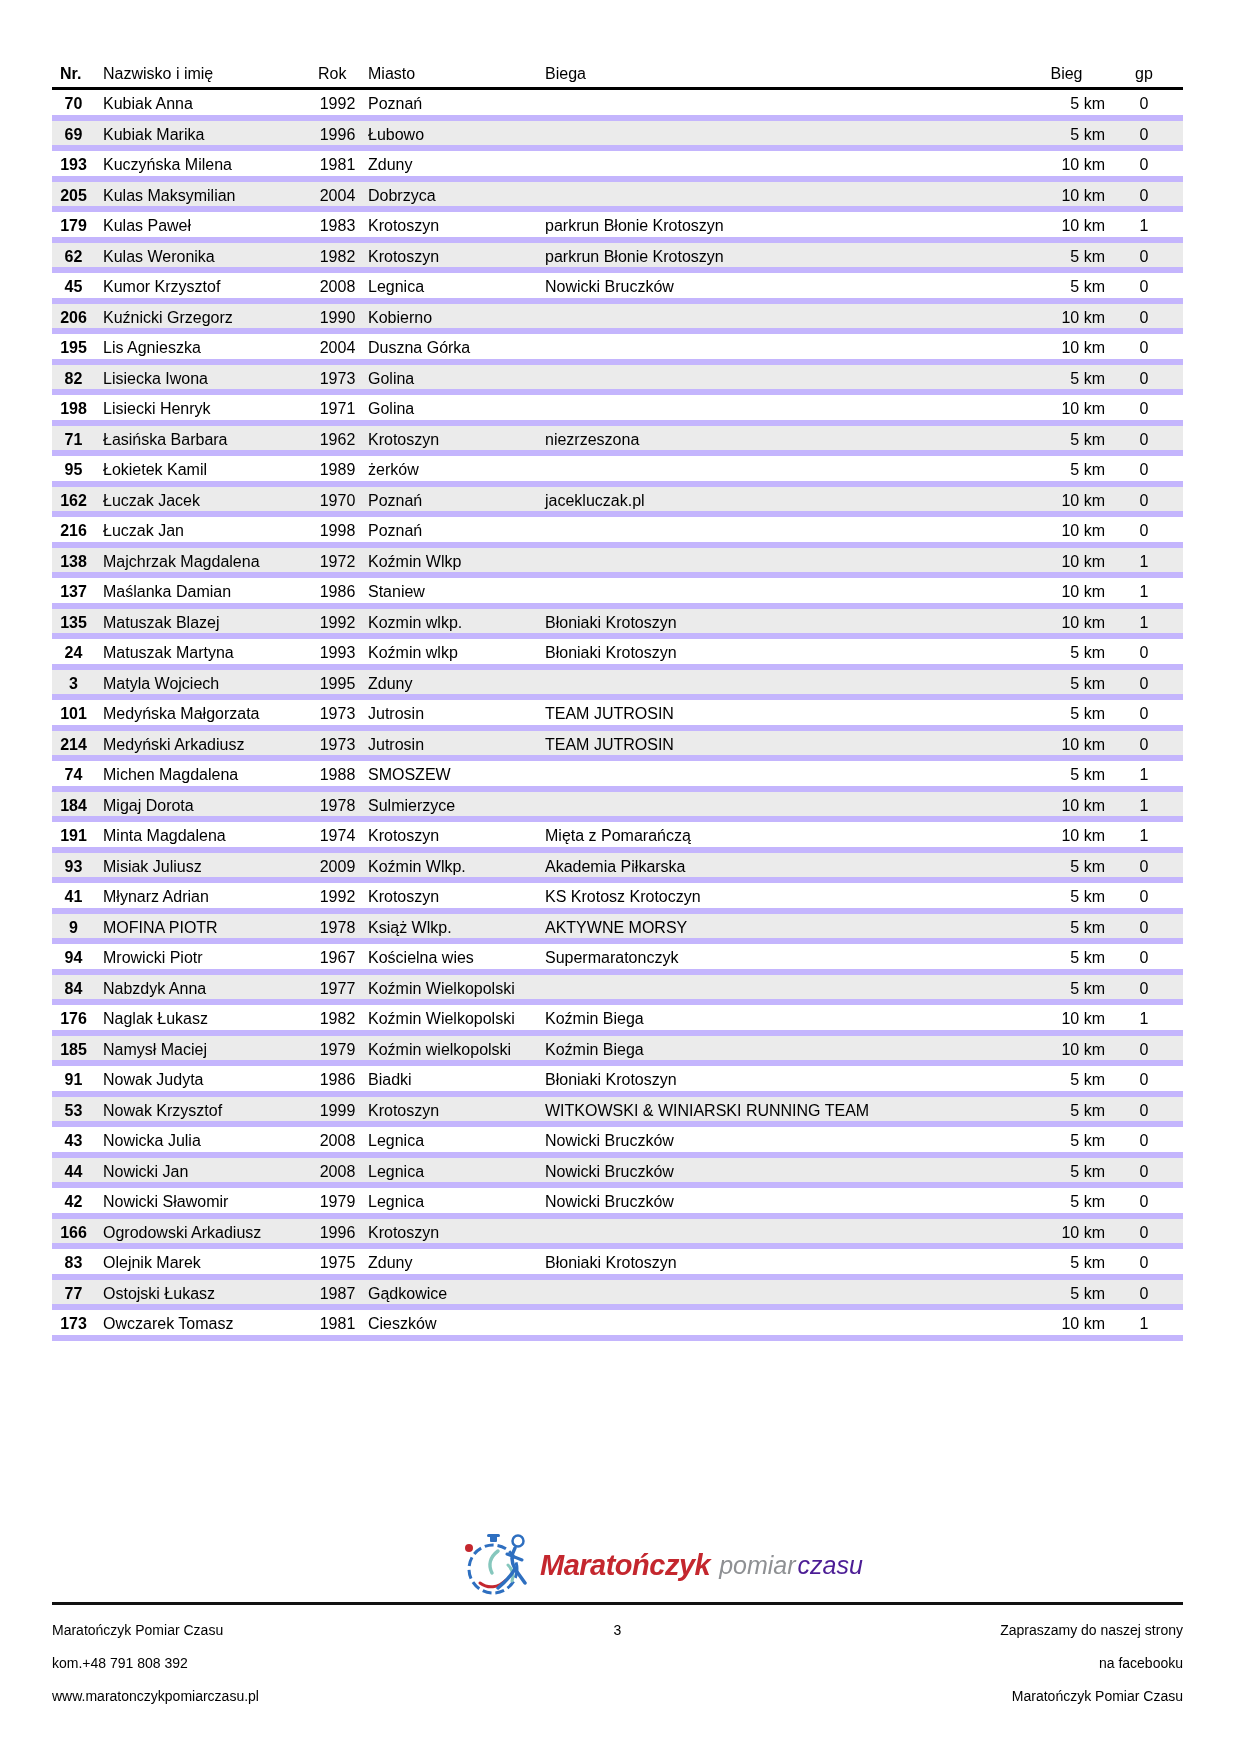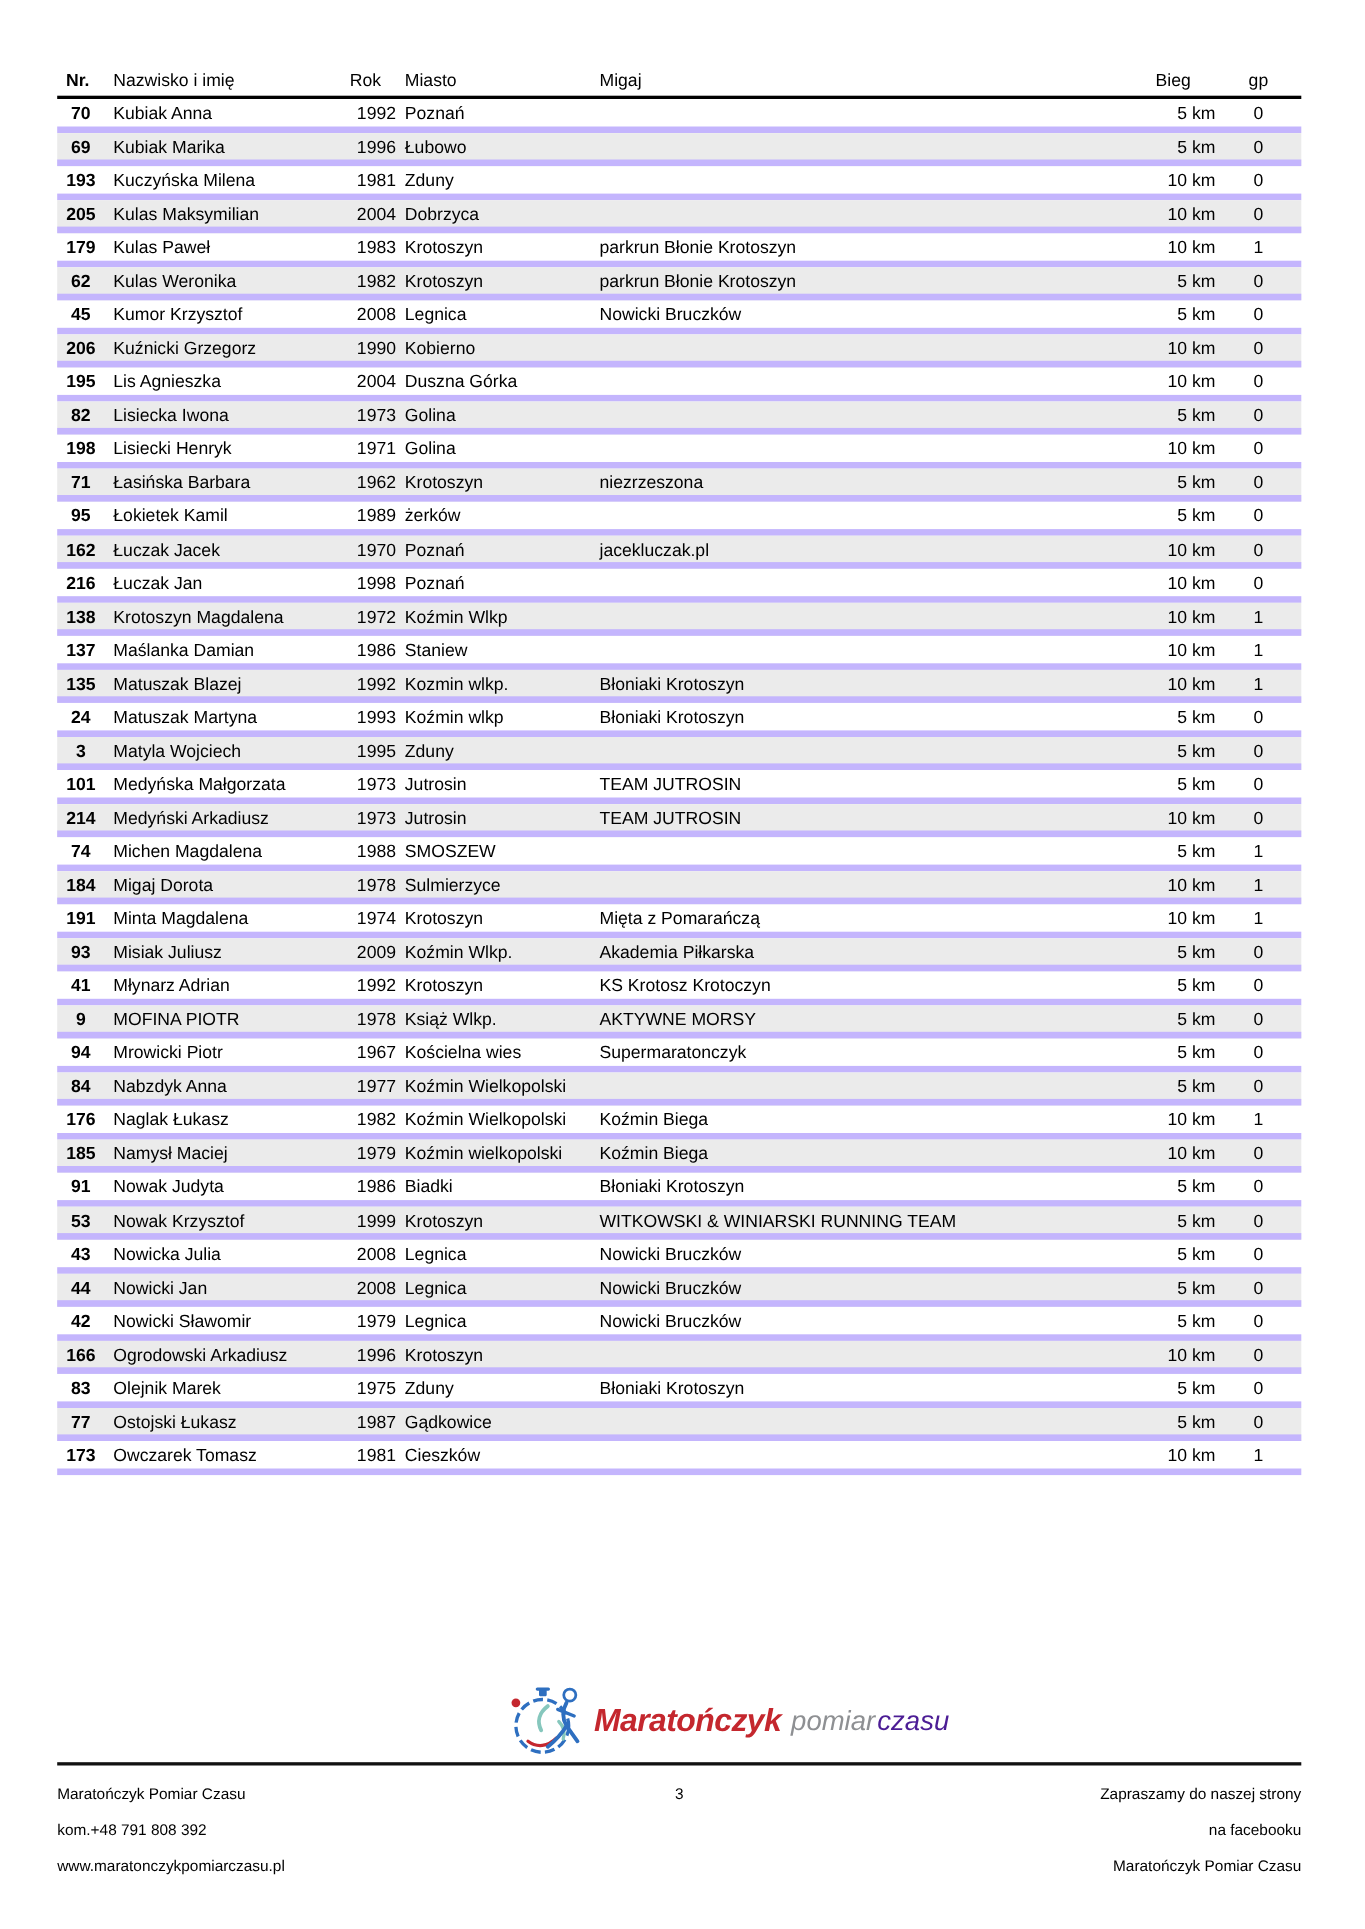--- a/index.html
+++ b/index.html
@@ -26,21 +26,21 @@
   }
   .thead{
     height:30px;
     border-bottom:3px solid #000;
   }
   #tbody .trow:nth-child(even){background:#ebebeb;}
   .c{white-space:nowrap;overflow:visible;}
   .c.nr{text-align:center;font-weight:bold;}
   .thead .c.nr{font-weight:bold;text-align:left;padding-left:8px;}
   .c.name{padding-left:8px;}
-  .c.rok{text-align:right;}
+  .c.rok{text-align:center;}
   .thead .c.rok{text-align:left;padding-left:3px;}
   .c.miasto{padding-left:8px;}
   .c.klub{padding-left:2px;}
   .c.bieg{text-align:right;}
   .thead .c.bieg{text-align:center;}
   .c.gp{text-align:center;}
 
   .logo{
     position:absolute;left:462px;top:1530px;height:70px;
     display:flex;align-items:center;
@@ -72,21 +72,21 @@
 <body>
 
 <div class="page">
 
   <div class="race-table">
     <div class="trow thead">
       <div class="c nr">Nr.</div>
       <div class="c name">Nazwisko i imię</div>
       <div class="c rok">Rok</div>
       <div class="c miasto">Miasto</div>
-      <div class="c klub">Migaj</div>
+      <div class="c klub">Biega</div>
       <div class="c bieg">Bieg</div>
       <div class="c gp">gp</div>
     </div>
     <div id="tbody">
         <div class="trow">
           <div class="c nr">70</div>
           <div class="c name">Kubiak Anna</div>
           <div class="c rok">1992</div>
           <div class="c miasto">Poznań</div>
           <div class="c klub"></div>
@@ -214,21 +214,21 @@
           <div class="c nr">216</div>
           <div class="c name">Łuczak Jan</div>
           <div class="c rok">1998</div>
           <div class="c miasto">Poznań</div>
           <div class="c klub"></div>
           <div class="c bieg">10 km</div>
           <div class="c gp">0</div>
         </div>
         <div class="trow">
           <div class="c nr">138</div>
-          <div class="c name">Krotoszyn Magdalena</div>
+          <div class="c name">Majchrzak Magdalena</div>
           <div class="c rok">1972</div>
           <div class="c miasto">Koźmin Wlkp</div>
           <div class="c klub"></div>
           <div class="c bieg">10 km</div>
           <div class="c gp">1</div>
         </div>
         <div class="trow">
           <div class="c nr">137</div>
           <div class="c name">Maślanka Damian</div>
           <div class="c rok">1986</div>

